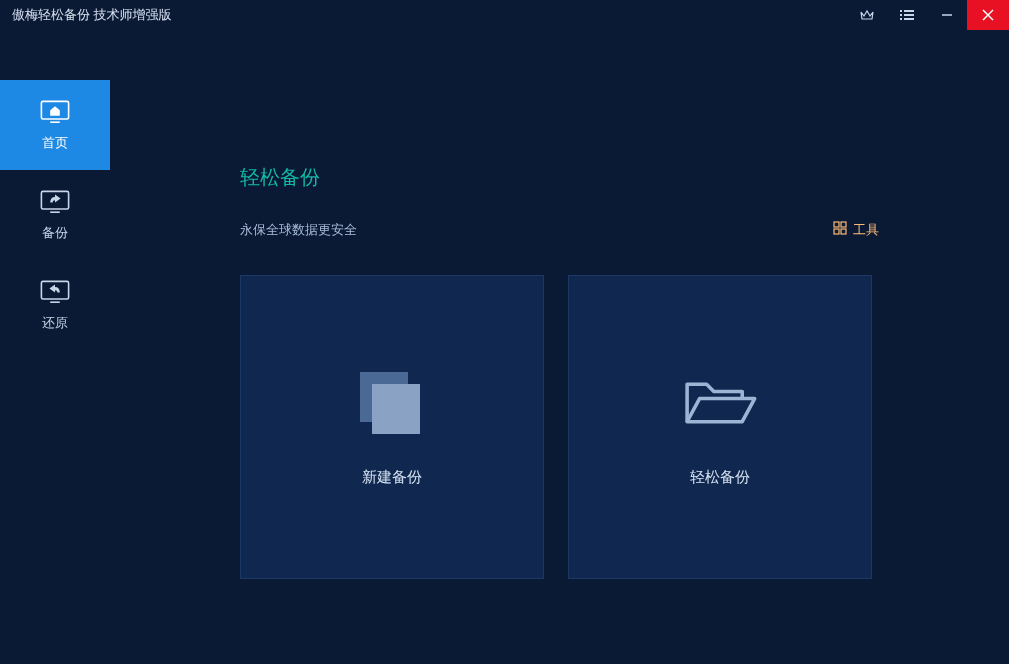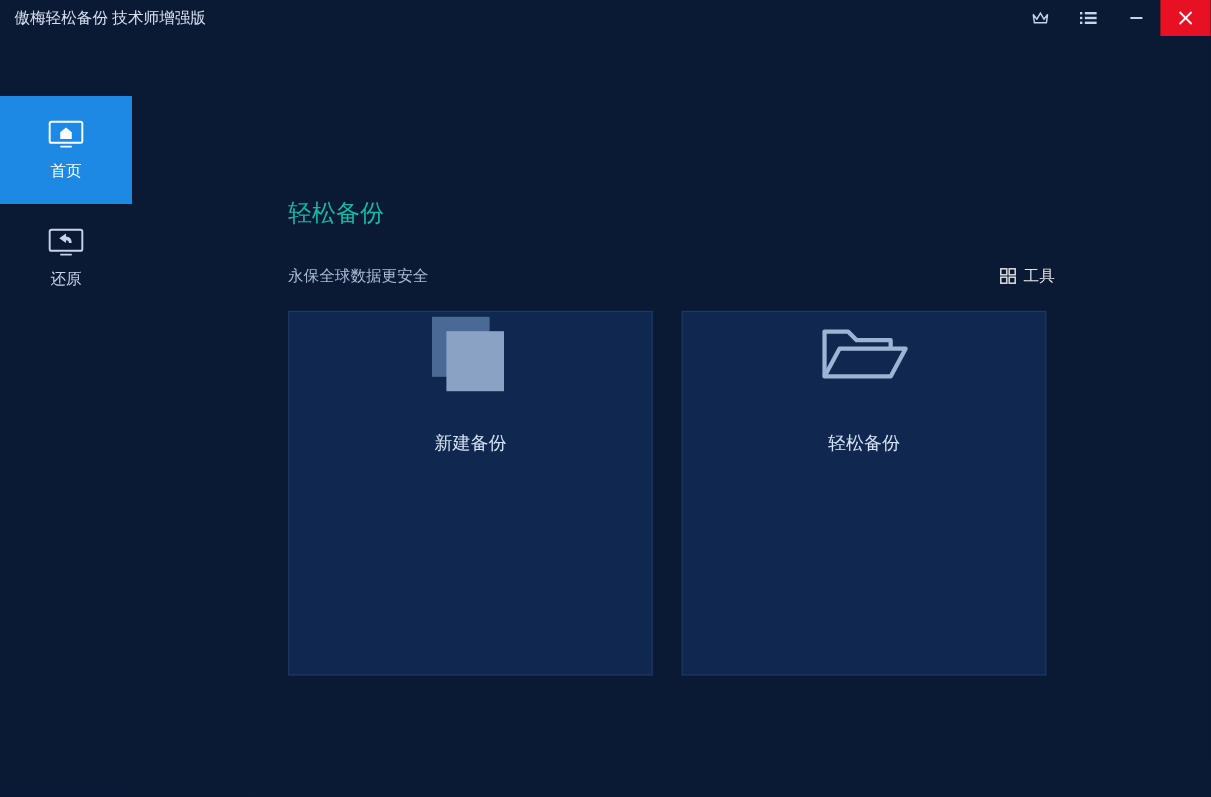--- a/index.html
+++ b/index.html
@@ -65,43 +65,43 @@
   font-size: 20px;
   font-weight: 300;
   color: #14b8a6;
   margin-bottom: 30px;
   margin-top: 44px;
 }
 .sub-row {
   display: flex;
   justify-content: space-between;
   align-items: center;
-  margin-bottom: 20px;
+  margin-bottom: 36px;
   font-size: 13px;
   color: #a8bdd8;
 }
 .tools-link {
   display: flex;
-  align-items: center;
   gap: 6px;
   cursor: pointer;
-  color: #e5e5e5;
+  color: #fdba74;
 }
 .cards {
   display: flex;
   gap: 24px;
 }
 .card {
   width: 304px;
   height: 304px;
   background: rgba(30, 70, 130, 0.35);
   border: 1px solid rgba(100, 150, 220, 0.15);
   display: flex;
   flex-direction: column;
   align-items: center;
+  justify-content: center;
   gap: 30px;
   cursor: pointer;
   color: #d8e4f5;
   font-size: 15px;
 }
 .card-icon { width: 80px; height: 70px; display:flex; align-items:center; justify-content:center; }
 </style>
 </head>
 <body>
 
@@ -142,20 +142,28 @@
 
     <div class="sidebar-item active">
       <svg class="sidebar-icon" viewBox="0 0 40 32" fill="none" stroke="currentColor" stroke-width="2">
         <rect x="3" y="4" width="34" height="22" rx="2"></rect>
         <line x1="14" y1="30" x2="26" y2="30"></line>
         <path d="M14 15 L20 10 L26 15 L26 22 L14 22 Z" fill="currentColor" stroke="none"></path>
       </svg>
       <span>首页</span>
     </div>
 
+    <div class="sidebar-item">
+      <svg class="sidebar-icon" viewBox="0 0 40 32" fill="none" stroke="currentColor" stroke-width="2">
+        <rect x="3" y="4" width="34" height="22" rx="2"></rect>
+        <line x1="14" y1="30" x2="26" y2="30"></line>
+        <path d="M14 18 Q14 11 20 11 L20 8 L27 13 L20 18 L20 15 Q17 15 17 18" fill="currentColor" stroke="none"></path>
+      </svg>
+      <span>备份</span>
+    </div>
 
     <div class="sidebar-item">
       <svg class="sidebar-icon" viewBox="0 0 40 32" fill="none" stroke="currentColor" stroke-width="2">
         <rect x="3" y="4" width="34" height="22" rx="2"></rect>
         <line x1="14" y1="30" x2="26" y2="30"></line>
         <path d="M26 18 Q26 11 20 11 L20 8 L13 13 L20 18 L20 15 Q23 15 23 18" fill="currentColor" stroke="none"></path>
       </svg>
       <span>还原</span>
     </div>
 

